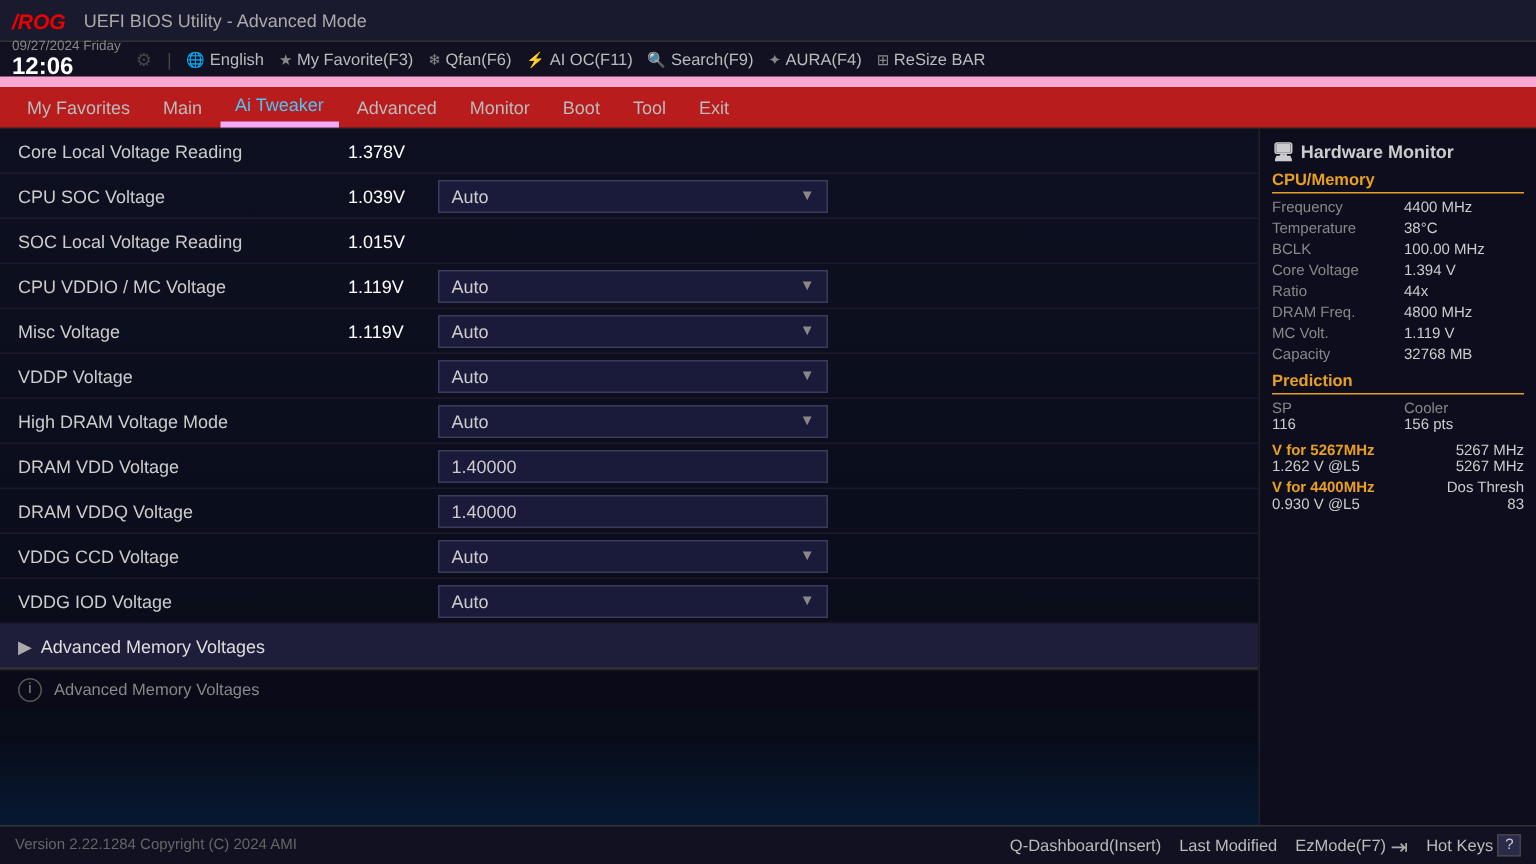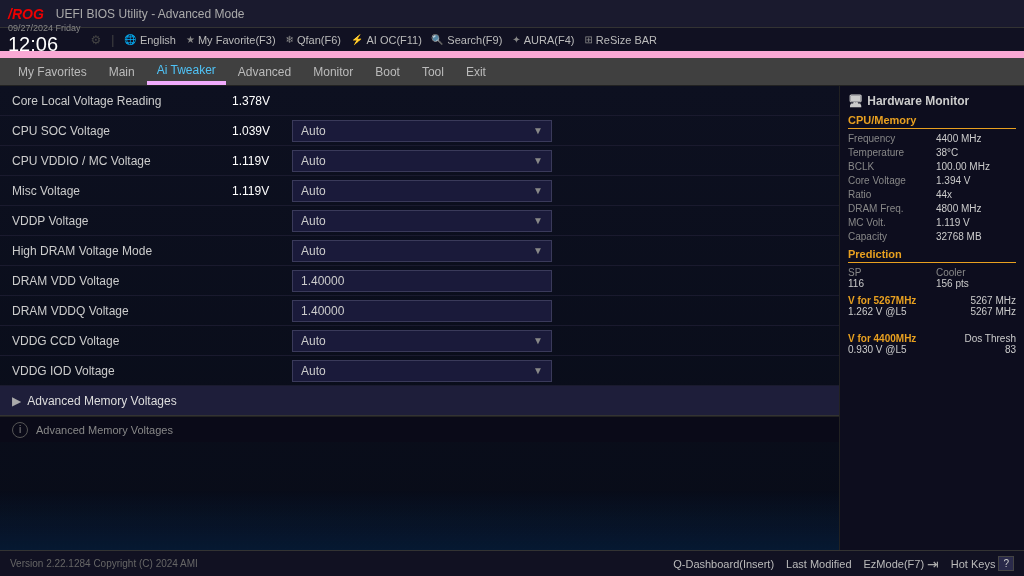--- a/index.html
+++ b/index.html
@@ -40,34 +40,34 @@
       padding: 0 8px;
       gap: 10px;
       border-bottom: 7px solid #f9a8d4;
     }
     #datetime {
       display: flex;
       flex-direction: column;
       line-height: 1.1;
     }
     #date-text { font-size: 9px; color: #888; }
-    #time-text { font-size: 20px; color: #fff; font-weight: normal; }
+    #time-text { font-size: 16px; color: #fff; font-weight: bold; }
     .infobar-sep { color: #444; }
     .infobar-item {
       display: flex;
       align-items: center;
       gap: 3px;
       color: #bbb;
       font-size: 11px;
     }
     .infobar-item .icon-char { color: #888; font-size: 10px; }
 
     
     #navbar {
-      background: #404040;
+      background: #b91c1c;
       height: 28px;
       display: flex;
       align-items: center;
       padding: 0 8px;
       gap: 2px;
       border-bottom: 1px solid #222;
     }
     .nav-item {
       padding: 4px 10px;
       color: #bbb;
@@ -321,20 +321,24 @@
         </div>
         <div class="voltage-row">
           <span class="voltage-label">CPU SOC Voltage</span>
           <span class="voltage-value">1.039V</span>
           <div class="voltage-control">
             <div class="dropdown-box">
               <span>Auto</span>
               <span class="arrow">▼</span>
             </div>
           </div>
+        </div>
+        <div class="voltage-row">
+          <span class="voltage-label">SOC Local Voltage Reading</span>
+          <span class="voltage-value">1.015V</span>
         </div>
         <div class="voltage-row">
           <span class="voltage-label">CPU VDDIO / MC Voltage</span>
           <span class="voltage-value">1.119V</span>
           <div class="voltage-control">
             <div class="dropdown-box">
               <span>Auto</span>
               <span class="arrow">▼</span>
             </div>
           </div>
@@ -462,21 +466,21 @@
     <div style="margin-top:4px;">
       <div style="display:flex;justify-content:space-between;align-items:flex-start;">
         <span class="pred-freq">V for 5267MHz</span>
         <span class="panel-val">5267 MHz</span>
       </div>
       <div style="display:flex;justify-content:space-between;">
         <span class="panel-val">1.262 V @L5</span>
         <span class="panel-val">5267 MHz</span>
       </div>
     </div>
-    <div style="margin-top:16px;">
+    <div style="margin-top:3px;">
       <div style="display:flex;justify-content:space-between;align-items:center;">
         <span class="pred-freq">V for 4400MHz</span>
         <span class="panel-val">Dos Thresh</span>
       </div>
       <div style="display:flex;justify-content:space-between;">
         <span class="panel-val">0.930 V @L5</span>
         <span class="panel-val">83</span>
       </div>
     </div>
   </div>

